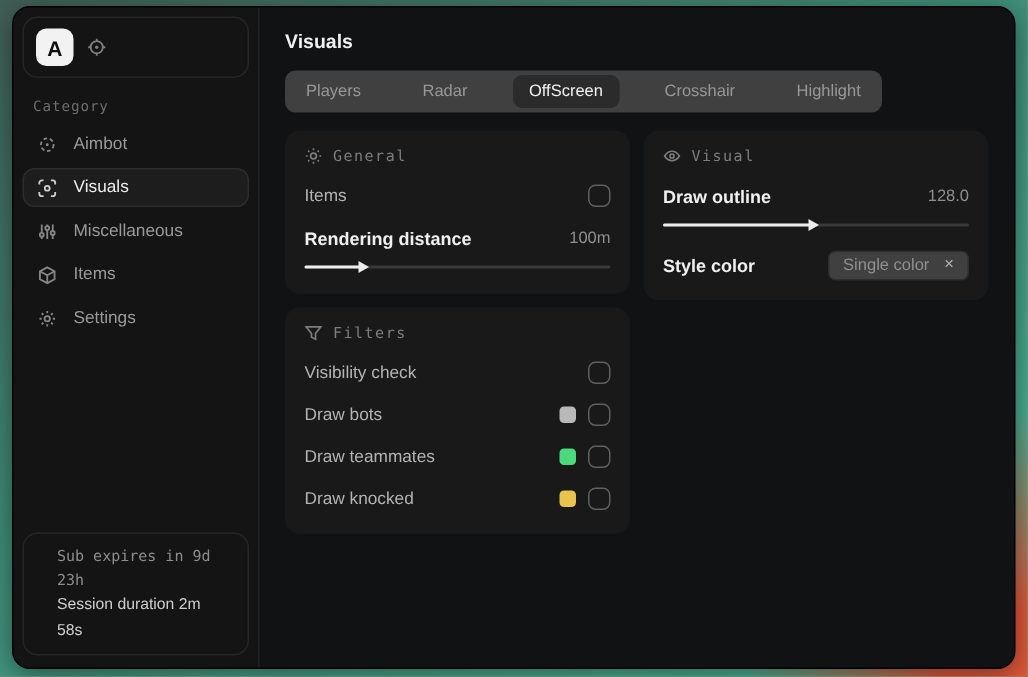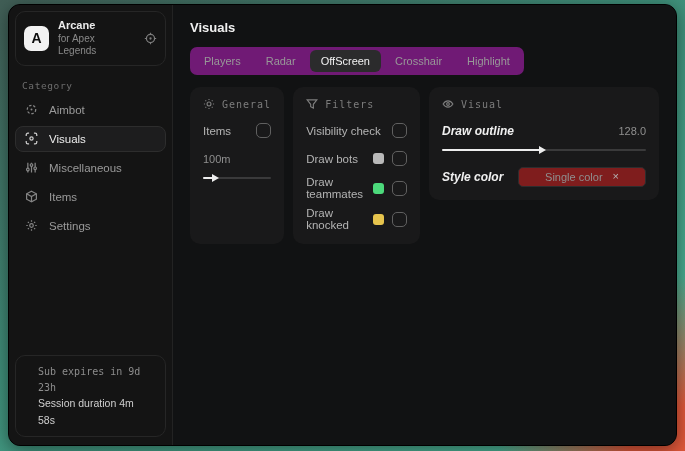--- a/index.html
+++ b/index.html
@@ -62,21 +62,21 @@
   }
   .sf-line1 { color:#8d8d8d; font-size:10px; }
   .sf-line2 { color:#cfcfcf; font-size:10.5px; }
 
   
   .main { flex:1; padding:15px 17px; background:#111213; }
   .page-title { color:#f0f0f0; font-size:13px; font-weight:bold; }
 
   .tabbar {
     margin-top:12px; display:inline-flex; align-items:center;
-    background:#701a75; border-radius:7px; padding:3px; gap:3px;
+    background:#404040; border-radius:7px; padding:3px; gap:19px;
   }
   .tab {
     font-size:11px; color:#989898; padding:5px 11px; border-radius:6px;
     cursor:pointer; white-space:nowrap;
   }
   .tab.selected { background:#2b2b2c; color:#f2f2f2; }
 
   .panel-grid {
     margin-top:12px;
     display:grid; grid-template-columns:1fr 1fr; gap:9px;
@@ -90,21 +90,21 @@
     color:#7d7d7d; font-size:10px; letter-spacing:1px; margin-bottom:10px;
   }
   .panel-head .icn { display:flex; }
 
   .row {
     display:flex; align-items:center; justify-content:space-between;
     min-height:21px; margin-top:7px;
   }
   .row:first-of-type { margin-top:0; }
   .lbl { color:#b4b4b4; font-size:11.5px; }
-  .lbl.strong { color:#f0f0f0; font-weight:bold; font-size:12px;font-style:italic; }
+  .lbl.strong { color:#f0f0f0; font-weight:bold; font-size:12px; }
   .val { color:#8f8f8f; font-size:11px; }
 
   .checkbox {
     width:15px; height:15px; border:1.5px solid #606060; border-radius:5px;
     background:transparent; cursor:pointer; flex:none;
   }
   .right-ctrls { display:flex; align-items:center; gap:8px; }
   .swatch { width:11px; height:11px; border-radius:3px; flex:none; }
 
   .slider { position:relative; height:10px; margin-top:4px; cursor:pointer; }
@@ -119,41 +119,37 @@
   .slider .thumb {
     position:absolute; right:-2px; top:-3px;
     width:0; height:0;
     border-left:7px solid #ededed;
     border-top:4px solid transparent;
     border-bottom:4px solid transparent;
   }
 
   .pill {
     display:inline-flex; align-items:center; gap:10px;
-    background:#7f1d1d; border:1px solid #2d2d2e; border-radius:5px;
-    padding:3px 26px; cursor:pointer;
+    background:#404040; border:1px solid #2d2d2e; border-radius:5px;
+    padding:3px 9px; cursor:pointer;
   }
   .pill-text { color:#8f8f8f; font-size:11px; }
   .pill-x { color:#b5b5b5; font-size:11px; line-height:1; cursor:pointer; }
 
   svg { display:block; }
 </style>
 </head>
 <body>
 
 <div class="window">
 
   <div class="sidebar">
 
     <div class="brand">
       <div class="logo">A</div>
-      <div class="brand-text">
-        <div class="brand-title">Arcane</div>
-        <div class="brand-sub">for Apex Legends</div>
-      </div>
       <span class="brand-action">
         <svg width="13" height="13" viewBox="0 0 16 16" fill="none" stroke="currentColor" stroke-width="1.5">
           <circle cx="8" cy="8" r="5"></circle>
             <circle cx="8" cy="8" r="1.4" fill="currentColor" stroke="none"></circle>
           <path d="M8 1v2.4M8 12.6V15M1 8h2.4M12.6 8H15"></path>
         </svg>
       </span>
     </div>
 
     <div class="category mono">Category</div>
@@ -203,57 +199,58 @@
             <circle cx="8" cy="8" r="2.2"></circle>
             <path d="M8 1.6v1.8M8 12.6v1.8M1.6 8h1.8M12.6 8h1.8M3.5 3.5l1.3 1.3M11.2 11.2l1.3 1.3M12.5 3.5l-1.3 1.3M4.8 11.2l-1.3 1.3"></path>
           </svg>
         </span>
         <span>Settings</span>
       </div>
     </div>
 
     <div class="side-footer">
       <div class="sf-line1 mono">Sub expires in 9d 23h</div>
-      <div class="sf-line2">Session duration 4m 58s</div>
+      <div class="sf-line2">Session duration 2m 58s</div>
     </div>
   </div>
 
   <div class="main">
 
     <div class="page-title">Visuals</div>
 
     <div class="tabbar">
       <div class="tab">Players</div>
       <div class="tab">Radar</div>
       <div class="tab selected">OffScreen</div>
       <div class="tab">Crosshair</div>
       <div class="tab">Highlight</div>
     </div>
 
     <div class="panel-grid">
 
-      <div style="display:flex;flex-direction:row;gap:9px;">
+      <div style="display:flex;flex-direction:column;gap:9px;">
 
         <div class="panel">
           <div class="panel-head mono">
             <span class="icn">
               <svg width="12" height="12" viewBox="0 0 16 16" fill="none" stroke="currentColor" stroke-width="1.5">
                 <circle cx="8" cy="8" r="2.6"></circle>
                 <path d="M8 1.2v1.6M8 13.2v1.6M1.2 8h1.6M13.2 8h1.6M3.2 3.2l1.1 1.1M11.7 11.7l1.1 1.1M12.8 3.2l-1.1 1.1M4.3 11.7l-1.1 1.1"></path>
               </svg>
             </span>
             <span>General</span>
           </div>
 
           <div class="row">
             <span class="lbl">Items</span>
             <span class="checkbox"></span>
           </div>
 
           <div class="row">
+            <span class="lbl strong">Rendering distance</span>
             <span class="val">100m</span>
           </div>
           <div class="slider">
             <div class="track"></div>
             <div class="fill" style="width: 20%;">
               <div class="thumb"></div>
             </div>
           </div>
         </div>
 

